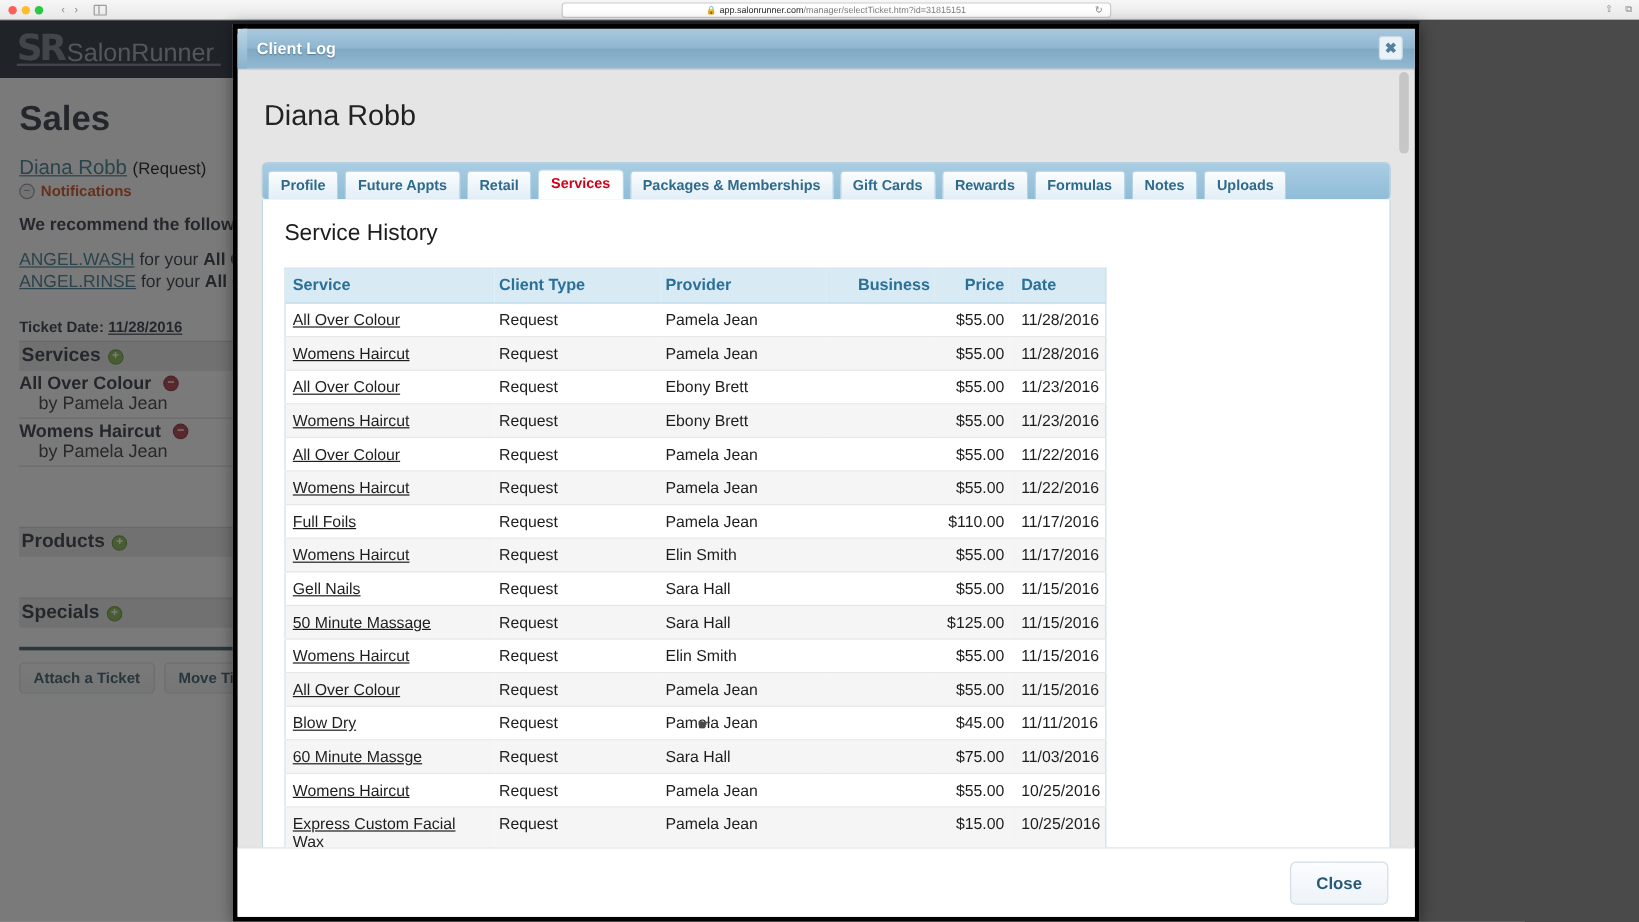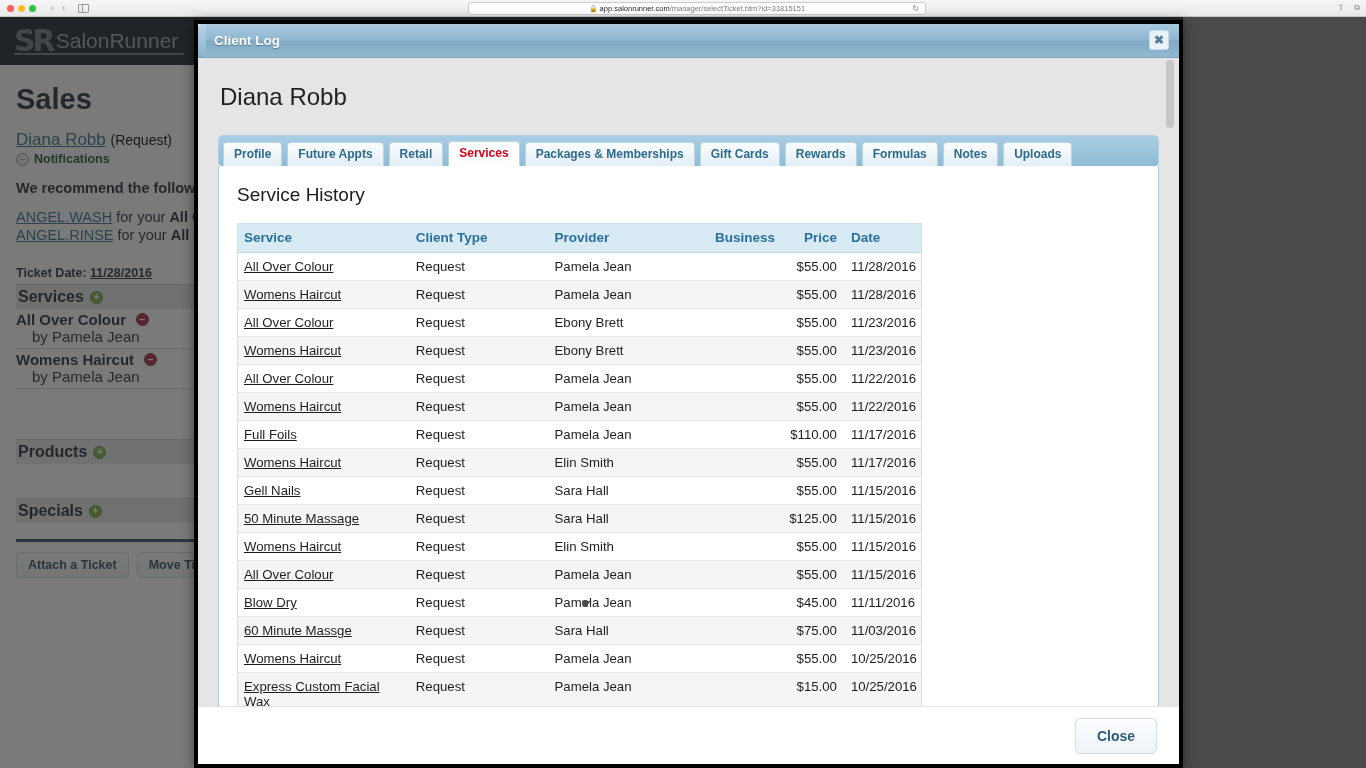--- a/index.html
+++ b/index.html
@@ -51,21 +51,21 @@
 
   
   .app-page {
     position: absolute; left: 0; top: 17px; width: 1366px; height: 751px;
     background: #fff;
   }
   .app-topbar {
     height: 48px; background: #131d2b; position: relative;
     display: flex; align-items: center;
   }
-  .logo-wrap { margin-left: 14px; display: flex; align-items: center; }
+  .logo-wrap { margin-left: 14px; display: flex; align-items: flex-end; }
   .logo-sr {
     font-size: 30px; font-weight: bold; color: #6c7480;
     letter-spacing: -3px; line-height: 1;
     font-family: "DejaVu Sans", sans-serif;
   }
   .logo-word {
     font-size: 21px; color: #9aa3ae; line-height: 1; margin-left: 3px;
     margin-bottom: 1px;
   }
   .logo-underline {
@@ -90,21 +90,21 @@
   .client-line { font-size: 17px; margin-bottom: 2px; }
   .client-line a { color: #2f6f86; text-decoration: underline; }
   .client-line .req { font-size: 14px; }
   .notif-row { display: flex; align-items: center; gap: 5px; margin-bottom: 14px; }
   .badge-circle {
     width: 13px; height: 13px; border-radius: 50%;
     background: #eceff1; border: 1.5px solid #8c8c8c;
     display: flex; align-items: center; justify-content: center;
     font-size: 9px; color: #6d6d6d; line-height: 1;
   }
-  .notif-text { color: #14532d; font-size: 12.5px; font-weight: bold; }
+  .notif-text { color: #c2410c; font-size: 12.5px; font-weight: bold; }
   .recommend-line { font-size: 14.5px; font-weight: bold; color: #1c2430; margin-bottom: 12px; }
   .rec-item { font-size: 14.5px; line-height: 18px; color: #1c2430; }
   .rec-item a { color: #2f6f86; text-decoration: underline; text-align: right; }
   .rec-item b { font-weight: bold; }
   .ticket-date { margin-top: 22px; font-size: 12.5px; font-weight: bold; color: #1c2430; }
   .ticket-date u { text-decoration: underline; }
   .sec-header {
     margin-top: 4px; background: #e7e7e7; border-top: 1px solid #cfcfcf;
     padding: 3px 2px; display: flex; align-items: center; gap: 6px;
     font-size: 16px; font-weight: bold; color: #1c2430;

